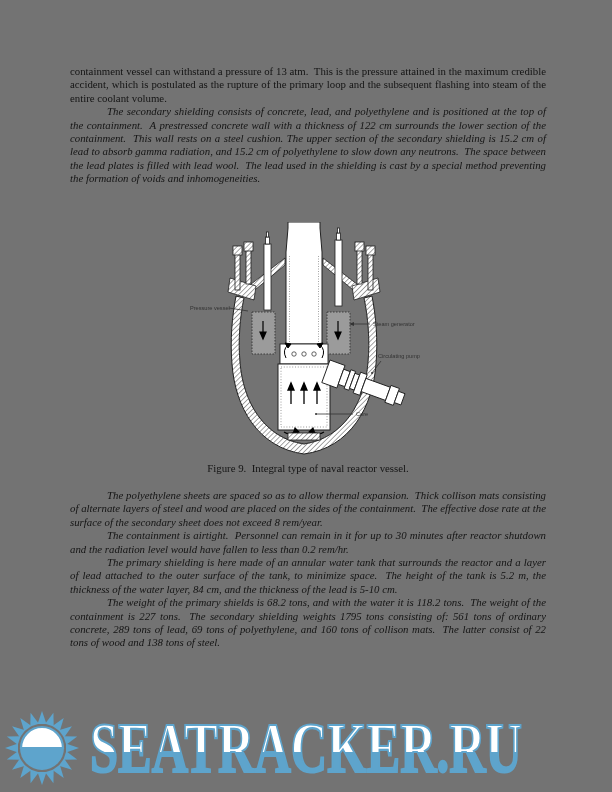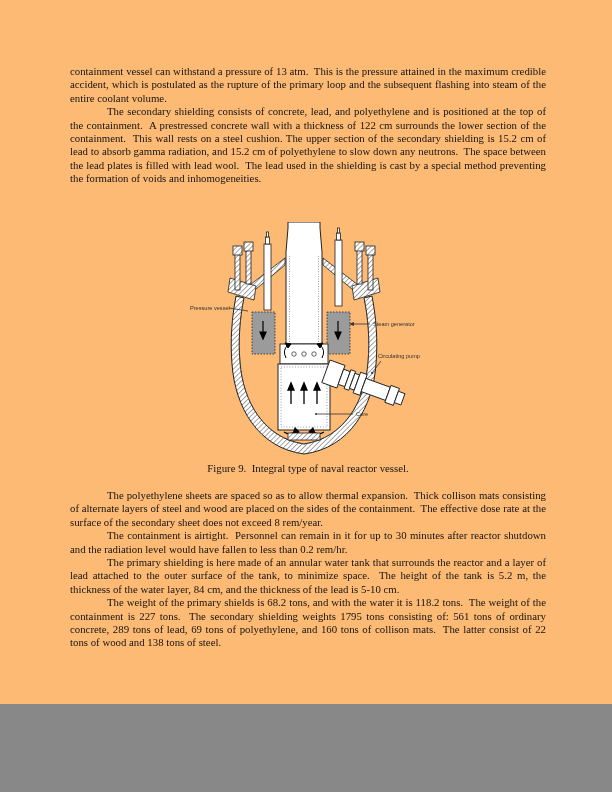--- a/index.html
+++ b/index.html
@@ -1,26 +1,26 @@
 <!DOCTYPE html>
 <html><head>
 <meta charset="utf-8">
 <style>
   html,body{margin:0;padding:0;background:#888;}
   .page{
-    position:relative; width:612px; height:704px; margin:0 auto;
-    background:#fdba74; overflow:hidden;
+    position:relative; width:612px; height:792px; margin:0 auto;
+    background:#737373; overflow:hidden;
     font-family:"Liberation Serif", serif; color:#141414;
   }
   .textblock{
     position:absolute; left:70px; width:476px;
     font-size:10.8px; line-height:13.4px; text-align:justify;
   }
   .textblock p{ margin:0; white-space:pre-wrap; }
-  .textblock p.indent{ text-indent:37px; }
+  .textblock p.indent{ text-indent:37px;font-style:italic; }
   #top-text{ top:65px; }
   #bottom-text{ top:489px; }
   .caption{
     position:absolute; left:70px; top:462px; width:476px;
     font-size:10.8px; text-align:center; white-space:pre-wrap;
   }
   .figure-wrap{ position:absolute; left:172px; top:222px; width:300px; height:240px; }
   .diagram-label{ font-family:"Liberation Sans", sans-serif; font-size:5.6px; fill:#333; }
   .wm-sun{ position:absolute; left:0px; top:706px; }
   .wm-text{ position:absolute; left:88px; top:712px; }

